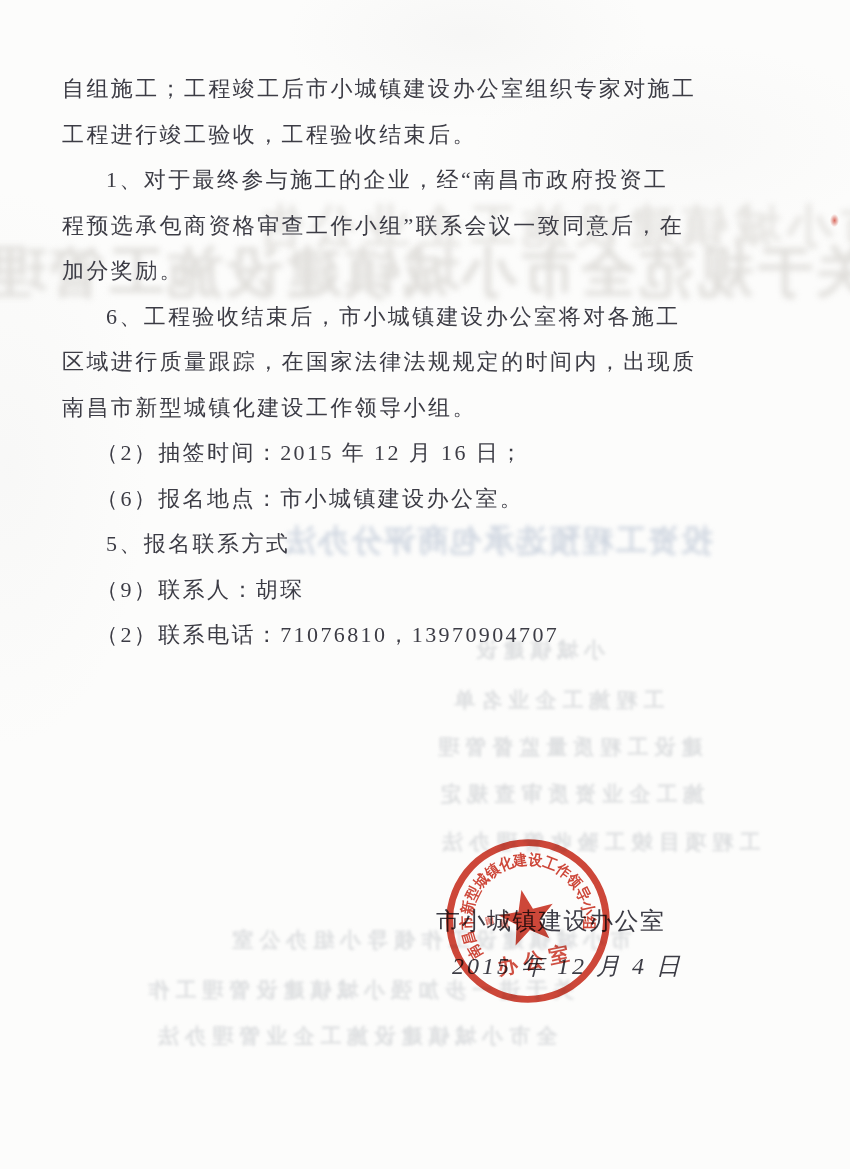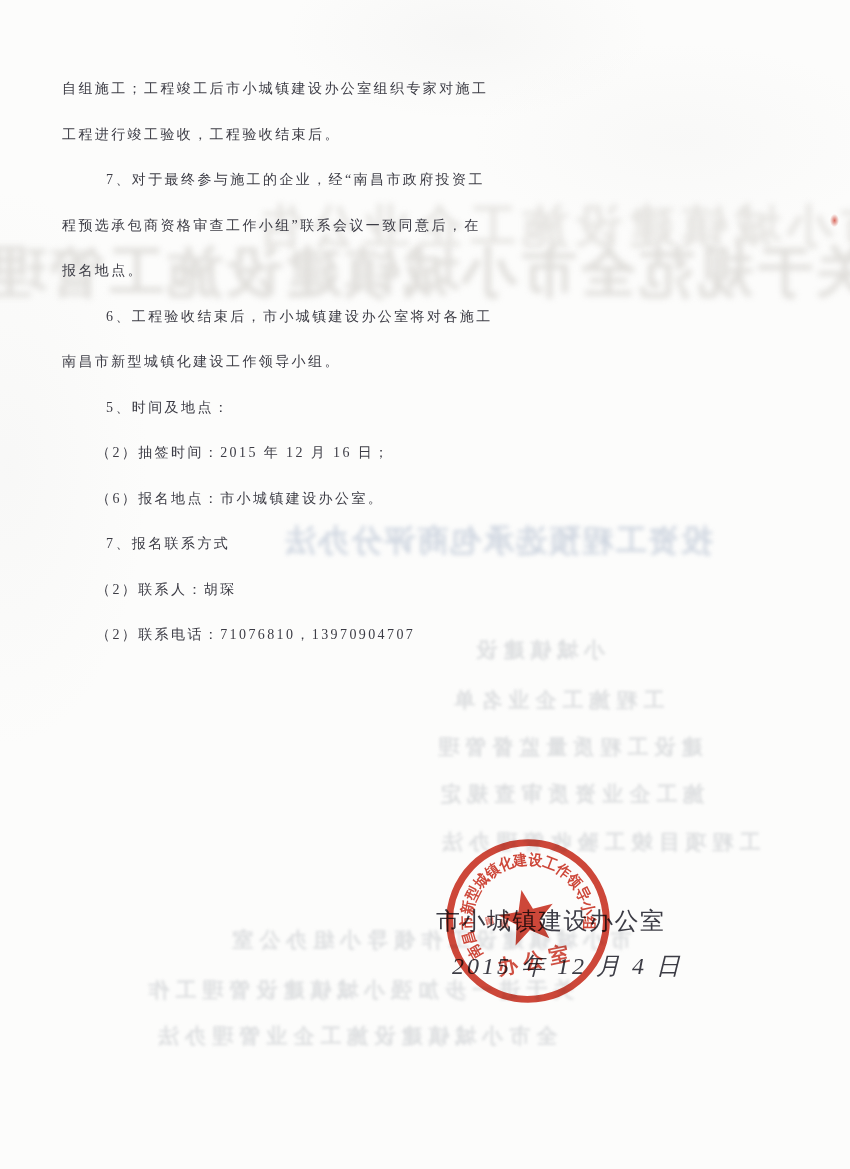--- a/index.html
+++ b/index.html
@@ -16,21 +16,21 @@
     content:"";position:absolute;inset:0;pointer-events:none;
     background:
       radial-gradient(260px 120px at 55% 3%, rgba(200,200,200,0.10), transparent 70%),
       radial-gradient(300px 140px at 80% 12%, rgba(205,205,205,0.08), transparent 70%),
       radial-gradient(200px 400px at 1% 40%, rgba(210,210,210,0.10), transparent 70%);
   }
 
   
   .bodytext{
     position:absolute;left:62px;top:66px;width:612px;
-    color:#3c3c45;font-size:14px;line-height:45.5px;z-index:3;
+    color:#3c3c45;font-size:22px;line-height:45.5px;z-index:3;
   }
   .line{white-space:nowrap;letter-spacing:2.4px;}
   .ind1{padding-left:44px;}
   .ind2{padding-left:34px;}
 
   .sig{
     position:absolute;left:436px;top:905px;z-index:3;
     color:#3c3c45;font-size:24px;letter-spacing:1.5px;white-space:nowrap;
   }
   .date{
@@ -100,30 +100,30 @@
       <div class="bl">关于进一步加强小城镇建设管理工作</div>
       <div class="bl">全市小城镇建设施工企业管理办法</div>
     </div>
 
   <div class="speck"></div>
 
   <div class="bodytext">
 
   <div class="line">自组施工；工程竣工后市小城镇建设办公室组织专家对施工</div>
       <div class="line">工程进行竣工验收，工程验收结束后。</div>
-      <div class="line ind1">7、对于最终参与施工的企业，经“南昌市政府投资工</div>
+      <div class="line ind1">1、对于最终参与施工的企业，经“南昌市政府投资工</div>
       <div class="line">程预选承包商资格审查工作小组”联系会议一致同意后，在</div>
-      <div class="line">报名地点。</div>
+      <div class="line">加分奖励。</div>
       <div class="line ind1">6、工程验收结束后，市小城镇建设办公室将对各施工</div>
+      <div class="line">区域进行质量跟踪，在国家法律法规规定的时间内，出现质</div>
       <div class="line">南昌市新型城镇化建设工作领导小组。</div>
-      <div class="line ind1">5、时间及地点：</div>
       <div class="line ind2">（2）抽签时间：2015 年 12 月 16 日；</div>
       <div class="line ind2">（6）报名地点：市小城镇建设办公室。</div>
-      <div class="line ind1">7、报名联系方式</div>
-      <div class="line ind2">（2）联系人：胡琛</div>
+      <div class="line ind1">5、报名联系方式</div>
+      <div class="line ind2">（9）联系人：胡琛</div>
       <div class="line ind2">（2）联系电话：71076810，13970904707</div>
     </div>
 
   <div class="sig">市小城镇建设办公室</div>
   <div class="date">2015 年 12 月 4 日</div>
 
   <svg class="seal" viewBox="0 0 200 200">
     <circle cx="100" cy="100" r="89" fill="none" stroke="#cd3a2b" stroke-width="8"></circle>
     <path id="sealArc" d="M42,127 A64,64 0 1 1 158,127" fill="none"></path>
     <text font-size="17" font-weight="bold" fill="#cd3a2b">

